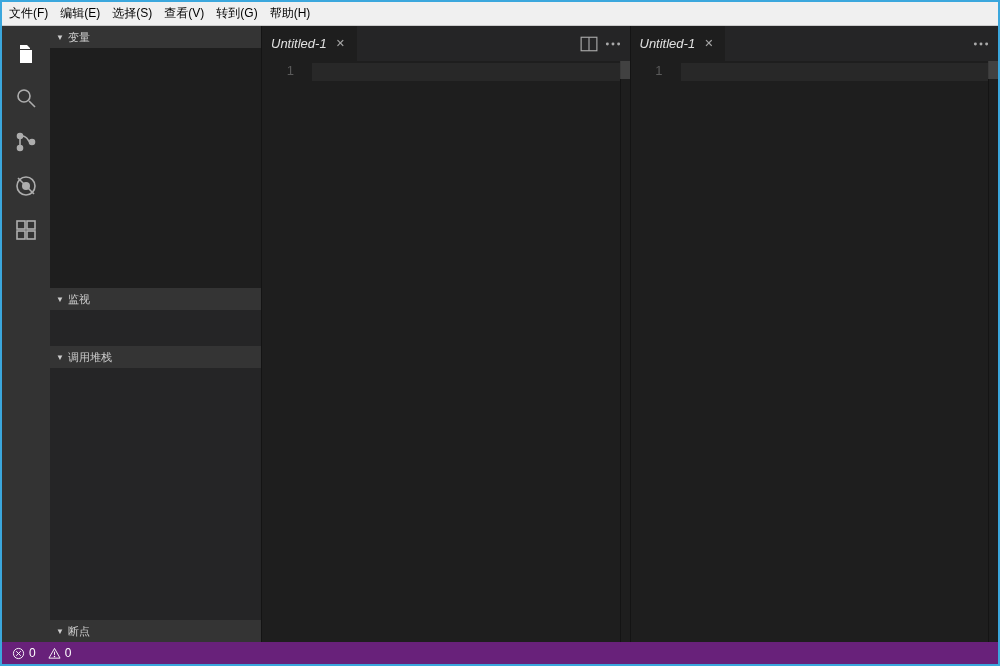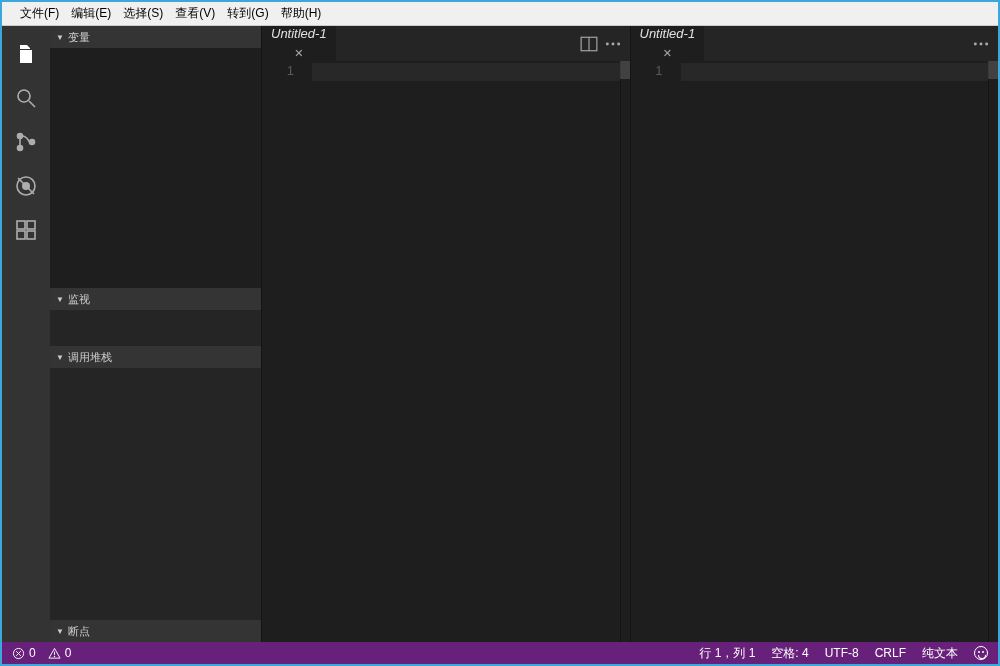--- a/index.html
+++ b/index.html
@@ -5,42 +5,42 @@
 * { margin: 0; padding: 0; box-sizing: border-box; font-family: "Segoe UI", "Microsoft YaHei", sans-serif; }
 body { background: #3ba7dd; width: 1000px; height: 666px; overflow: hidden; position: relative; }
 .window-frame { position: absolute; top: 0; left: 0; right: 0; bottom: 0; border: 2px solid #3ba7dd; display: flex; flex-direction: column; }
 .titlebar { height: 28px; background: linear-gradient(#3ba7dd,#2b8fc5); display: flex; align-items: center; padding: 0 4px; color: #fff; font-size: 12px; }
 .titlebar-icon { width: 16px; height: 16px; background: #5c2d91; margin-right: 6px; display: inline-flex; align-items: center; justify-content: center; }
 .titlebar-icon svg { width: 12px; height: 12px; }
 .titlebar-text { flex: 1; }
 .win-btns { display: flex; gap: 0; }
 .win-btn { width: 30px; height: 20px; border: 1px solid rgba(0,0,0,.3); background: linear-gradient(#f5f5f5,#ddd); display: flex; align-items: center; justify-content: center; font-size: 10px; cursor: pointer; color:#000; }
 .win-btn.close { background: linear-gradient(#e85050,#c21010); color: #fff; width: 48px; }
-.menubar { height: 24px; background: #f0f0f0; display: flex; align-items: center; padding: 0 12px; font-size: 12px; color: #000; border-bottom: 1px solid #ccc; }
+.menubar { height: 24px; background: #f0f0f0; display: flex; align-items: center; padding: 0 1px; font-size: 12px; color: #000; border-bottom: 1px solid #ccc; }
 .menu-item { padding: 2px 6px; cursor: pointer; }
 .workbench { flex: 1; display: flex; background: #1e1e1e; min-height: 0; }
 .activitybar { width: 48px; background: #333333; display: flex; flex-direction: column; align-items: center; padding-top: 8px; gap: 4px; }
 .act-item { width: 48px; height: 40px; display: flex; align-items: center; justify-content: center; cursor: pointer; opacity: 0.6; }
 .act-item.active { opacity: 1; }
 .act-item svg { width: 24px; height: 24px; stroke: #fff; fill: none; stroke-width: 1.6; }
 .sidebar { width: 211px; background: #252526; display: flex; flex-direction: column; color: #ccc; font-size: 12px; }
 .side-head { height: 35px; background: #2d2d2d; display: flex; align-items: center; padding: 0 12px; text-transform: none; }
 .side-title { flex: 1; color: #ccc; letter-spacing: 0; }
 .side-ctl { width: 28px; height: 28px; display: flex; align-items: center; justify-content: center; cursor: pointer; }
 .side-ctl svg { width: 14px; height: 14px; }
 .panel-h { height: 22px; background: #343434; display: flex; align-items: center; padding: 0 6px; cursor: pointer; gap: 4px; font-size: 11px; color: #ccc; }
 .panel-h .arr { font-size: 8px; display: inline-block; }
 .panel-body { background: #1e1e1e; }
 .panel-body.p1 { height: 240px; }
 .panel-body.p2 { height: 36px; background:#252526; }
 .panel-body.p3 { flex: 1; background:#252526; }
 .editors { flex: 1; display: flex; min-width: 0; }
 .egroup { flex: 1; display: flex; flex-direction: column; border-left: 1px solid #141414; min-width: 0; }
 .tabs { height: 35px; background: #252526; display: flex; align-items: stretch; }
-.tab { display: flex; align-items: center; padding: 0 9px; background: #1e1e1e; color: #e0e0e0; font-size: 13px; gap: 6px; cursor: pointer; font-style: italic; flex-direction: column; }
+.tab { display: flex; align-items: center; padding: 0 9px; background: #1e1e1e; color: #e0e0e0; font-size: 13px; gap: 6px; cursor: pointer; font-style: italic; }
 .tab .cls { opacity: .7; font-style: normal; cursor: pointer; font-size: 11px; padding: 0 3px; }
 .tabfill { flex: 1; }
 .tabact { display: flex; align-items: center; gap: 6px; padding: 0 8px; color: #ccc; }
 .tabact .ic { width: 18px; height: 18px; display: flex; align-items: center; justify-content: center; cursor: pointer; opacity: .8; }
 .edbody { flex: 1; display: flex; background: #1e1e1e; position: relative; }
 .gutter { width: 50px; text-align: right; padding: 2px 18px 0 0; color: #5a5a5a; font-family: Consolas, monospace; font-size: 13px; background:#1e1e1e; user-select:none; }
 .eddoc { flex: 1; background: #1e1e1e; position: relative; }
 .cursor-line { position:absolute; top:2px; left:0; right:0; height:18px; background: rgba(70,70,70,.25); }
 .mini { width: 10px; background: #1e1e1e; border-left: 1px solid #141414; }
 .mini-ov { position:absolute; right:0; top:0; width:10px; height:18px; background: rgba(150,150,150,.3); }
@@ -210,25 +210,15 @@
       </span>
       <span class="sb-item">
         <svg viewBox="0 0 14 14">
             <path d="M7 1.5 L13 12 L1 12 Z" stroke="#fff" fill="none"></path>
             <line x1="7" y1="5" x2="7" y2="8.5" stroke="#fff"></line>
             <circle cx="7" cy="10.3" r="0.8" fill="#fff"></circle>
           </svg>
         <span>0</span>
       </span>
     </div>
-    <div class="sb-right">
-      <span class="sb-item">行 1，列 1</span>
-      <span class="sb-item">空格: 4</span>
-      <span class="sb-item">UTF-8</span>
-      <span class="sb-item">CRLF</span>
-      <span class="sb-item">纯文本</span>
-      <span class="sb-item">
-          <span class="smile"></span>
-        </span>
-    </div>
   </div>
 
 </div>
 
 </body></html>

